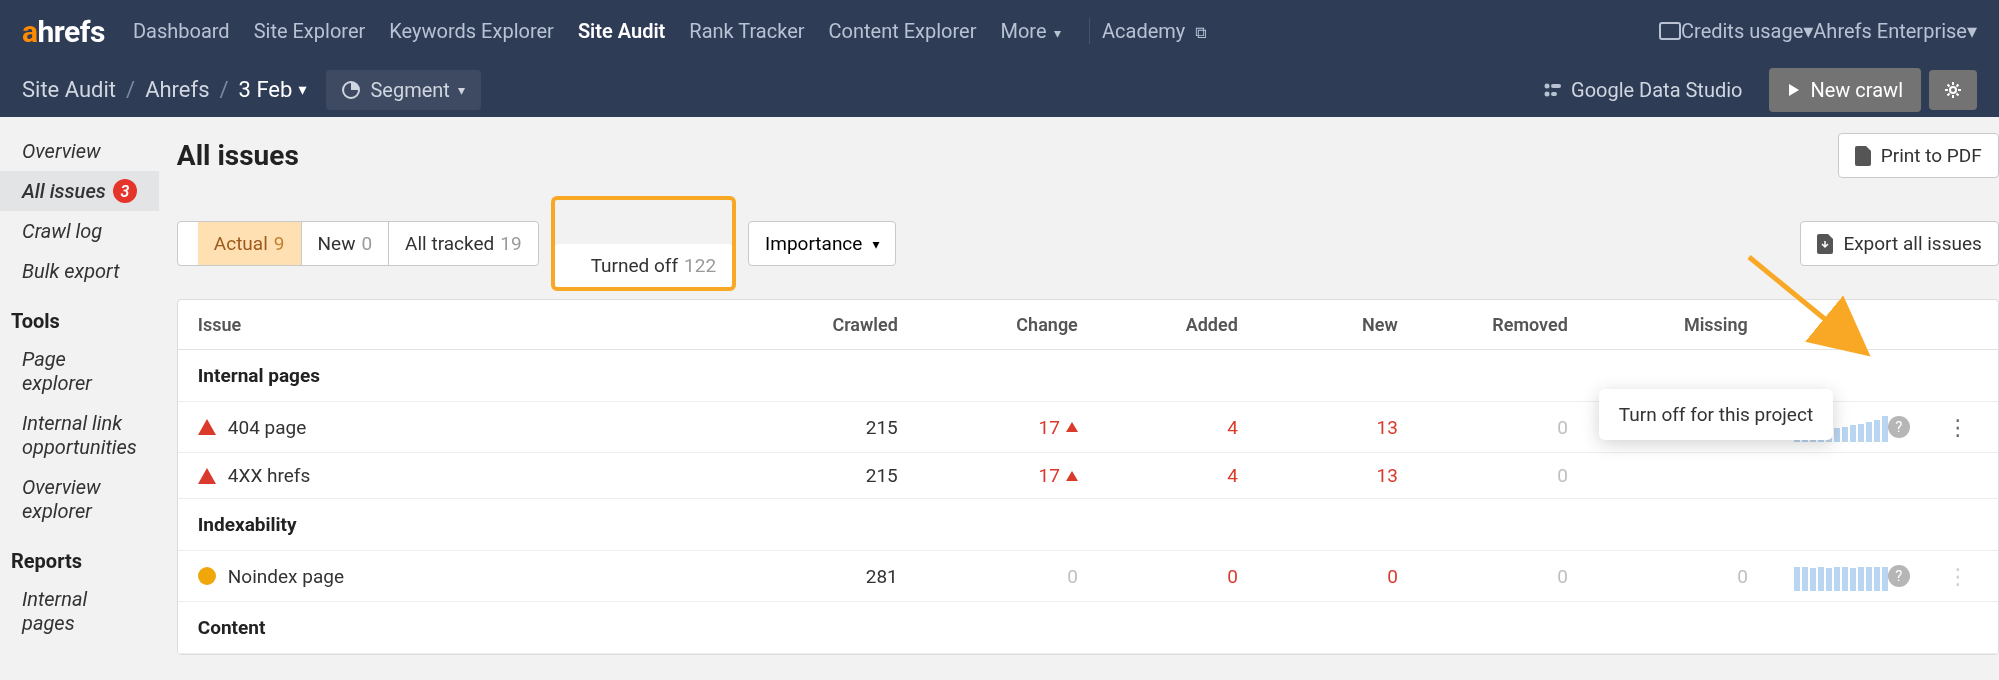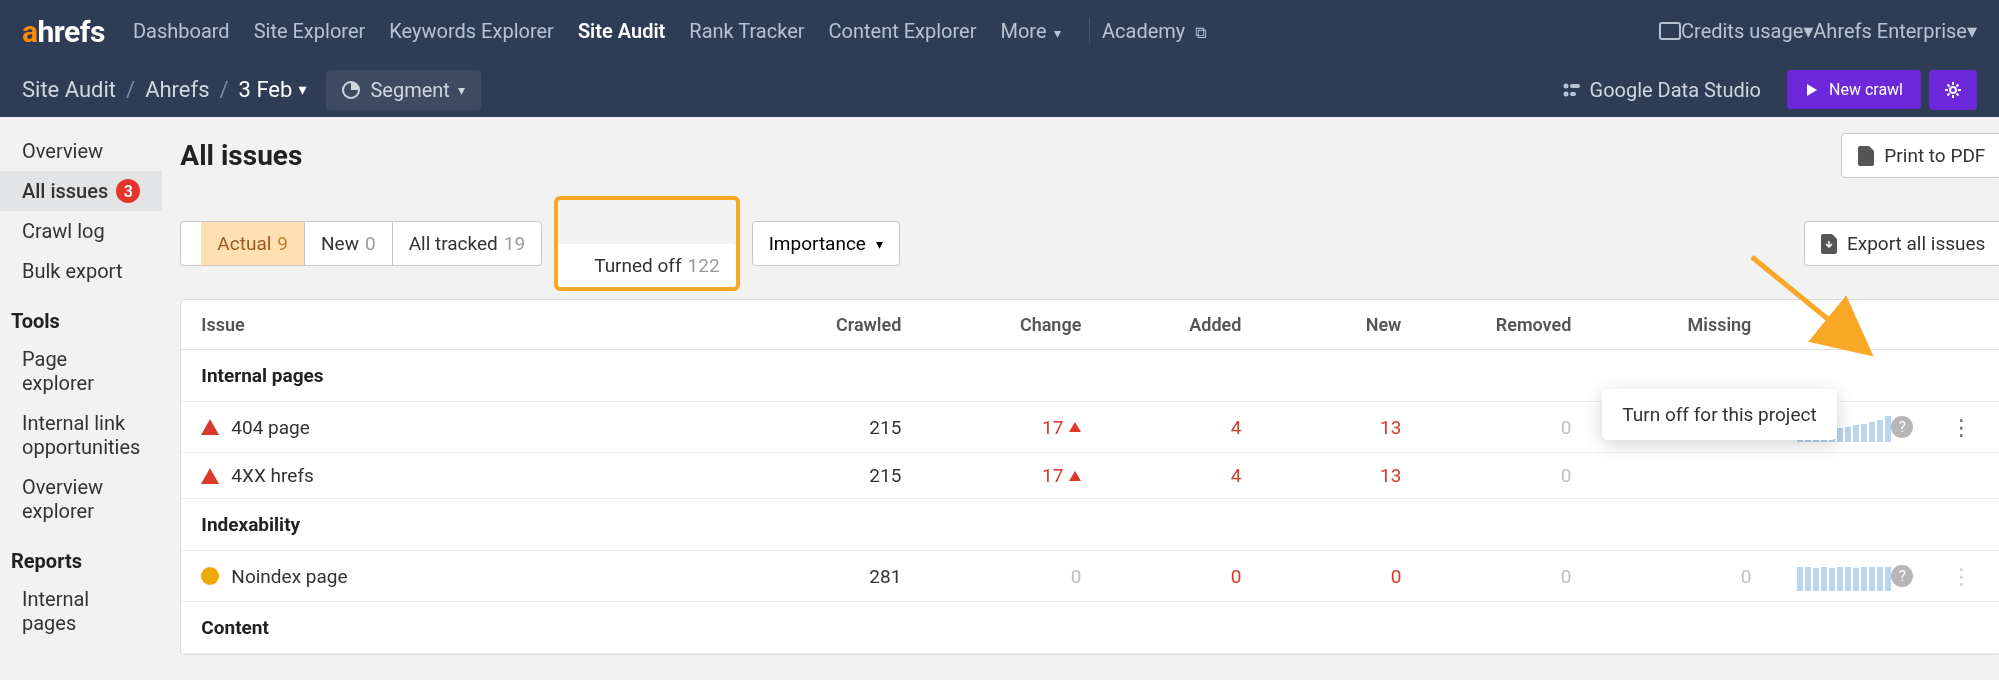--- a/index.html
+++ b/index.html
@@ -22,28 +22,28 @@
 
 .subnav { background: #2e3c56; height: 55px; display: flex; align-items: center; padding: 0 22px; color: #d0d6e0; font-size: 22px; }
 .subnav .crumb { color: #d0d6e0; }
 .subnav .crumb-sep { margin: 0 10px; color: #7d8aa1; }
 .subnav .crumb-last { color: #ffffff; display: flex; align-items: center; }
 .subnav .segment-btn { margin-left: 20px; background: #3d4a62; color: #d0d6e0; border: none; border-radius: 4px; padding: 8px 16px; font-size: 20px; display: flex; align-items: center; cursor: pointer; }
 .subnav .segment-btn .pie { margin-right: 10px; }
 .subnav .spacer { flex: 1; }
 .subnav .gds { display: flex; align-items: center; color: #d0d6e0; font-size: 20px; margin-right: 18px; cursor: pointer; }
 .subnav .gds-icon { margin-right: 8px; }
-.subnav .btn { background: #6d28d9; color: #ffffff; border: none; border-radius: 4px; padding: 10px 18px; font-size: 16px; display: flex; align-items: center; margin-left: 8px; cursor: pointer; }
+.subnav .btn { background: #737373; color: #ffffff; border: none; border-radius: 4px; padding: 10px 18px; font-size: 20px; display: flex; align-items: center; margin-left: 8px; cursor: pointer; }
 .subnav .btn .play { margin-right: 10px; }
 .subnav .gear-btn { padding: 10px 14px; }
 
 
 .layout { display: flex; height: calc(100% - 117px); }
 .sidebar { width: 262px; background: #f2f2f2; padding: 14px 0; font-size: 20px; color: #333; }
-.sidebar .side-item { padding: 8px 22px; cursor: pointer; display: flex; align-items: center; justify-content: space-between; }
+.sidebar .side-item { padding: 8px 22px; cursor: pointer; display: flex; align-items: center; justify-content: space-between; font-style: italic; }
 .sidebar .side-item.active { background: #e3e4e6; font-weight: 500; }
 .sidebar .badge { background: #e5352b; color: #fff; border-radius: 50%; width: 24px; height: 24px; display: flex; align-items: center; justify-content: center; font-size: 16px; font-weight: 600; }
 .sidebar .section-title { padding: 18px 11px 6px; font-weight: 700; color: #222; }
 
 .main { flex: 1; padding: 16px 22px 0 18px; position: relative; }
 .main-header { display: flex; align-items: center; justify-content: space-between; margin-bottom: 18px; }
 .main-header h1 { font-size: 28px; font-weight: 700; color: #222; }
 .btn-white { background: #fff; border: 1px solid #c9c9c9; border-radius: 4px; padding: 10px 16px; font-size: 19px; display: flex; align-items: center; cursor: pointer; color: #333; }
 .btn-white .icn { margin-right: 10px; }
 

